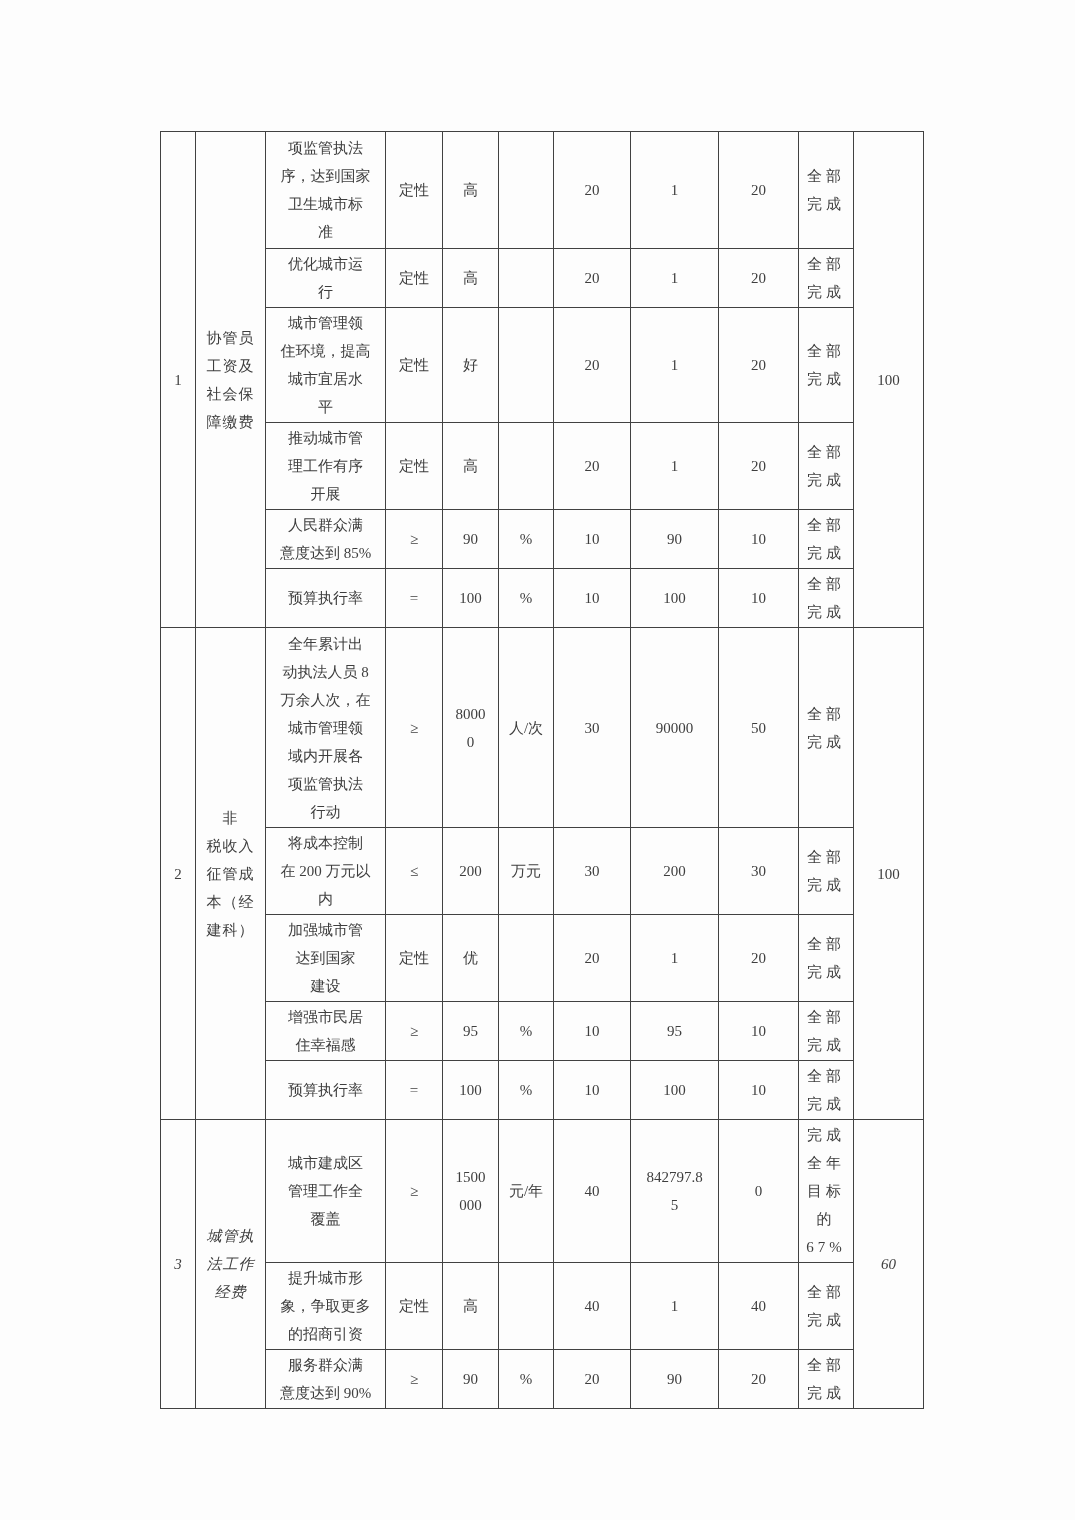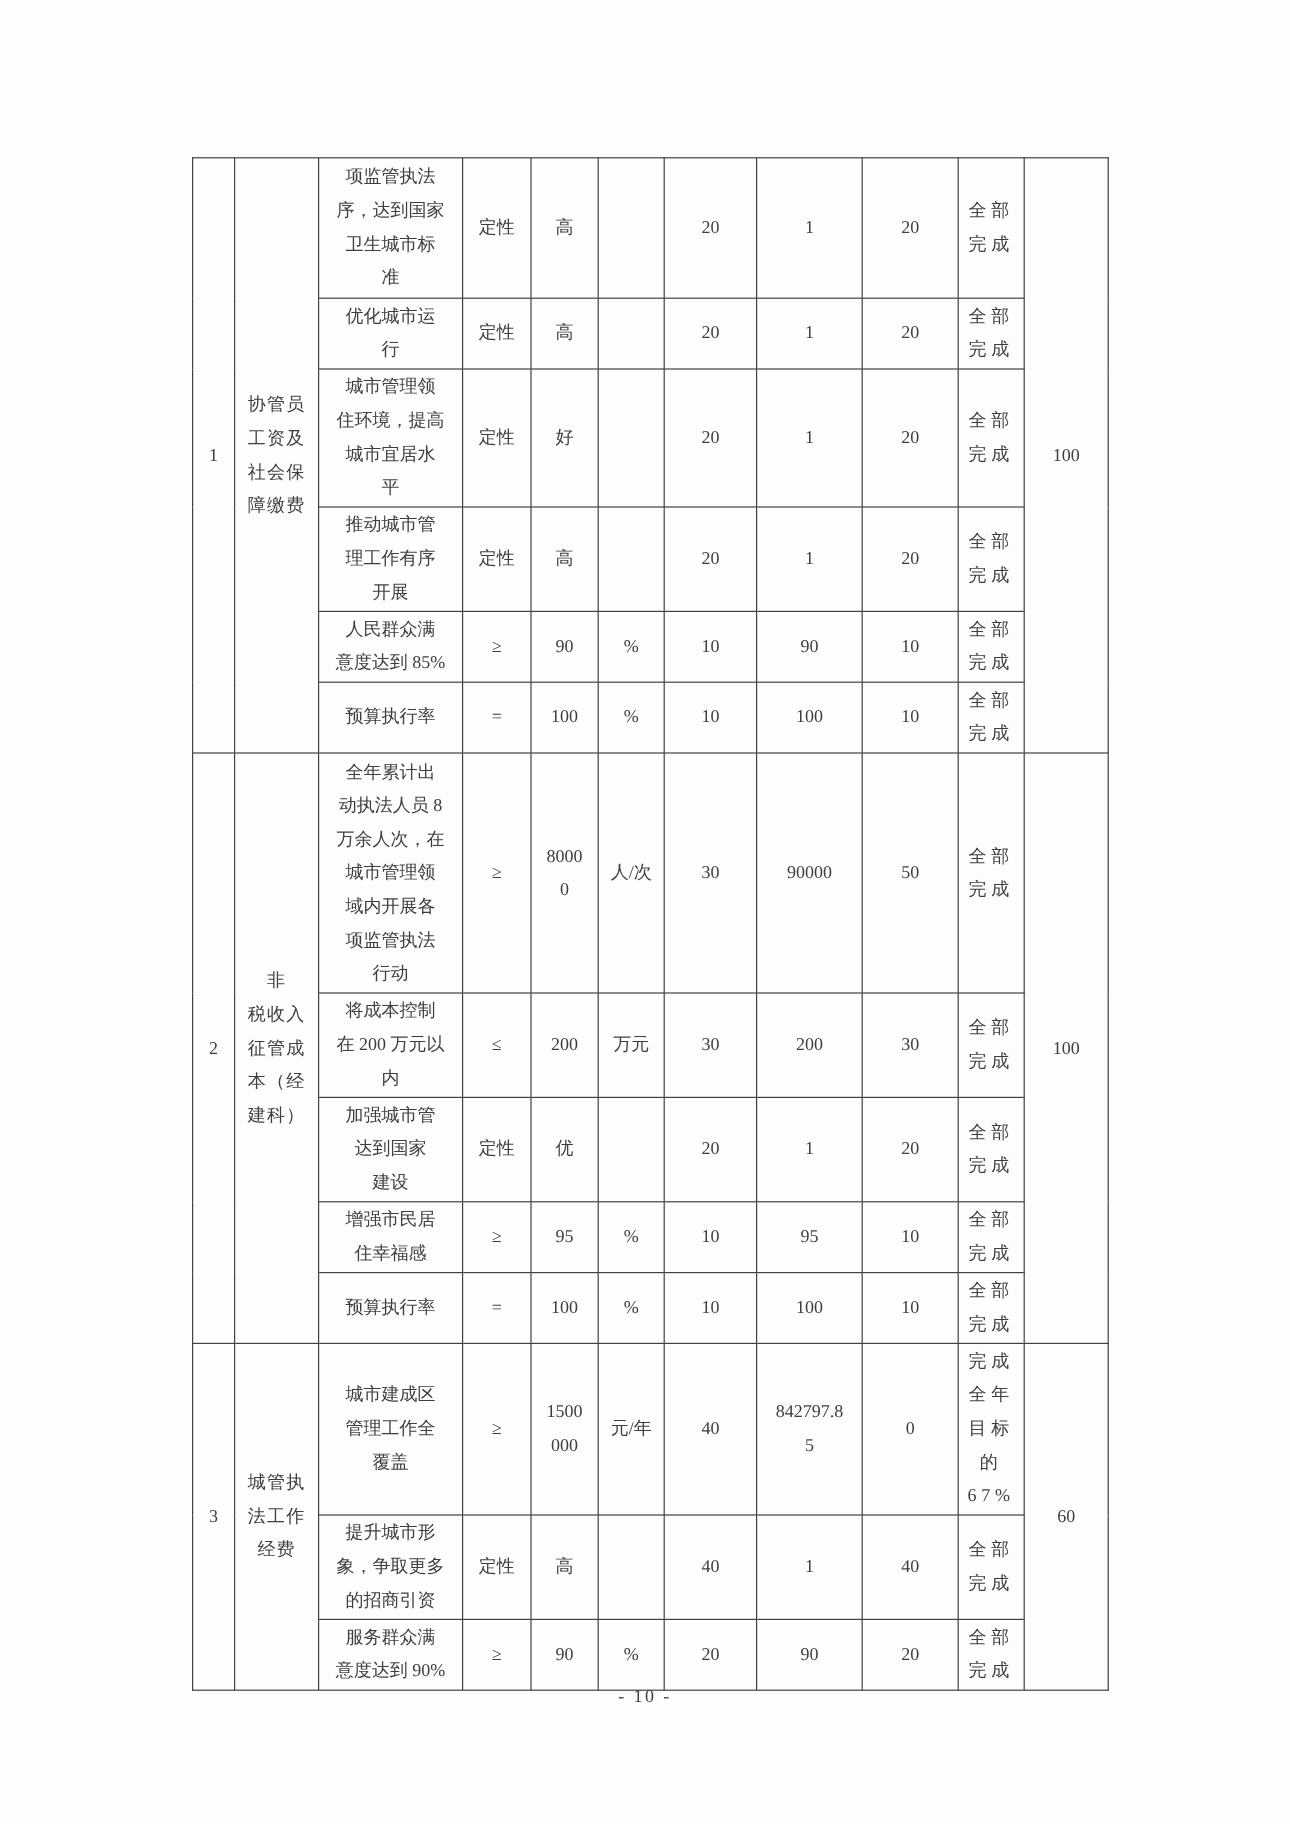--- a/index.html
+++ b/index.html
@@ -23,21 +23,21 @@
     text-align:center;
     vertical-align:middle;
     font-size:15px;
     line-height:28px;
     white-space:pre-line;
     overflow:hidden;
   }
   td.name{letter-spacing:1px;}
   td.status{letter-spacing:4px;}
   td.num-wrap{text-align:left;padding-left:5px;letter-spacing:0;}
-  td.no-bb{border-bottom:none;}
+  td.no-bb{border-bottom:none;font-style:italic;}
   .pagenum{
     position:absolute;left:0;top:1406px;width:100%;
     text-align:center;font-size:15px;color:#3e3e3e;
     letter-spacing:2px;
   }
 </style>
 </head>
 <body>
 
 <div class="page">
@@ -260,14 +260,13 @@
       <td>%</td>
       <td>20</td>
       <td>90</td>
       <td>20</td>
       <td class="status">全部
 完成</td>
     </tr>
   </tbody>
     </table>
 
-  <div class="pagenum">- 10 -</div>
 </div>
 
 </body></html>

